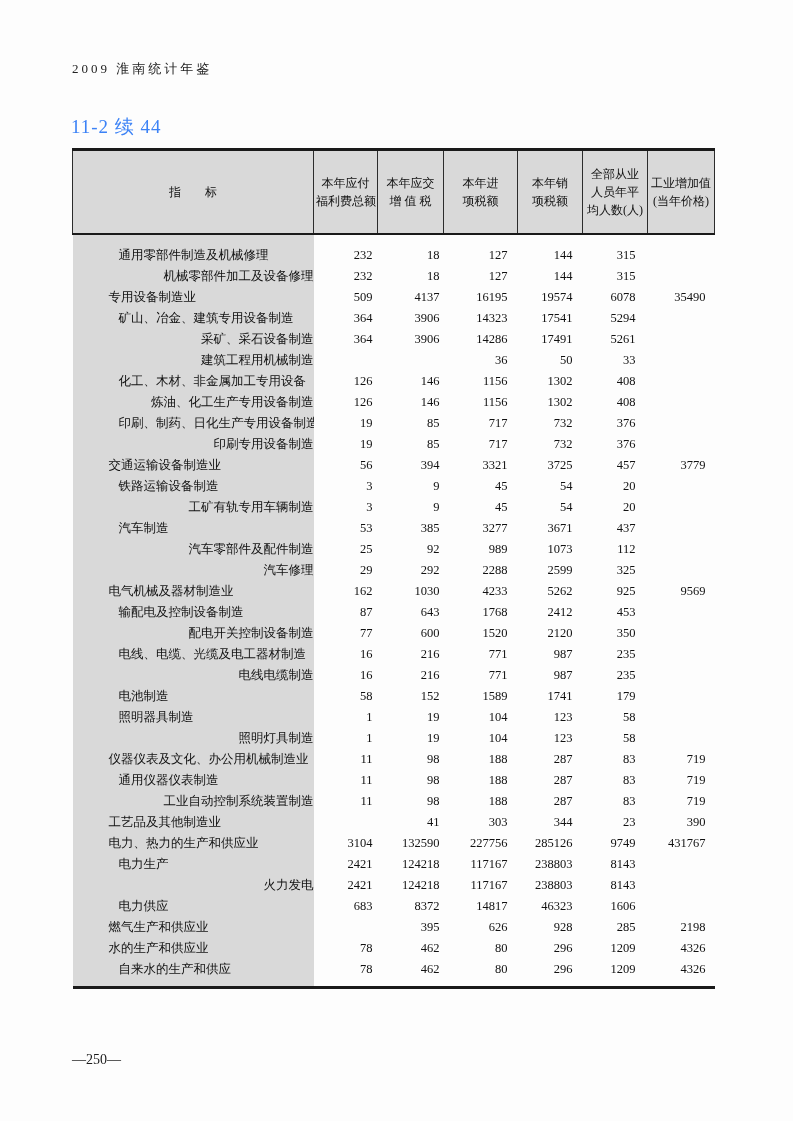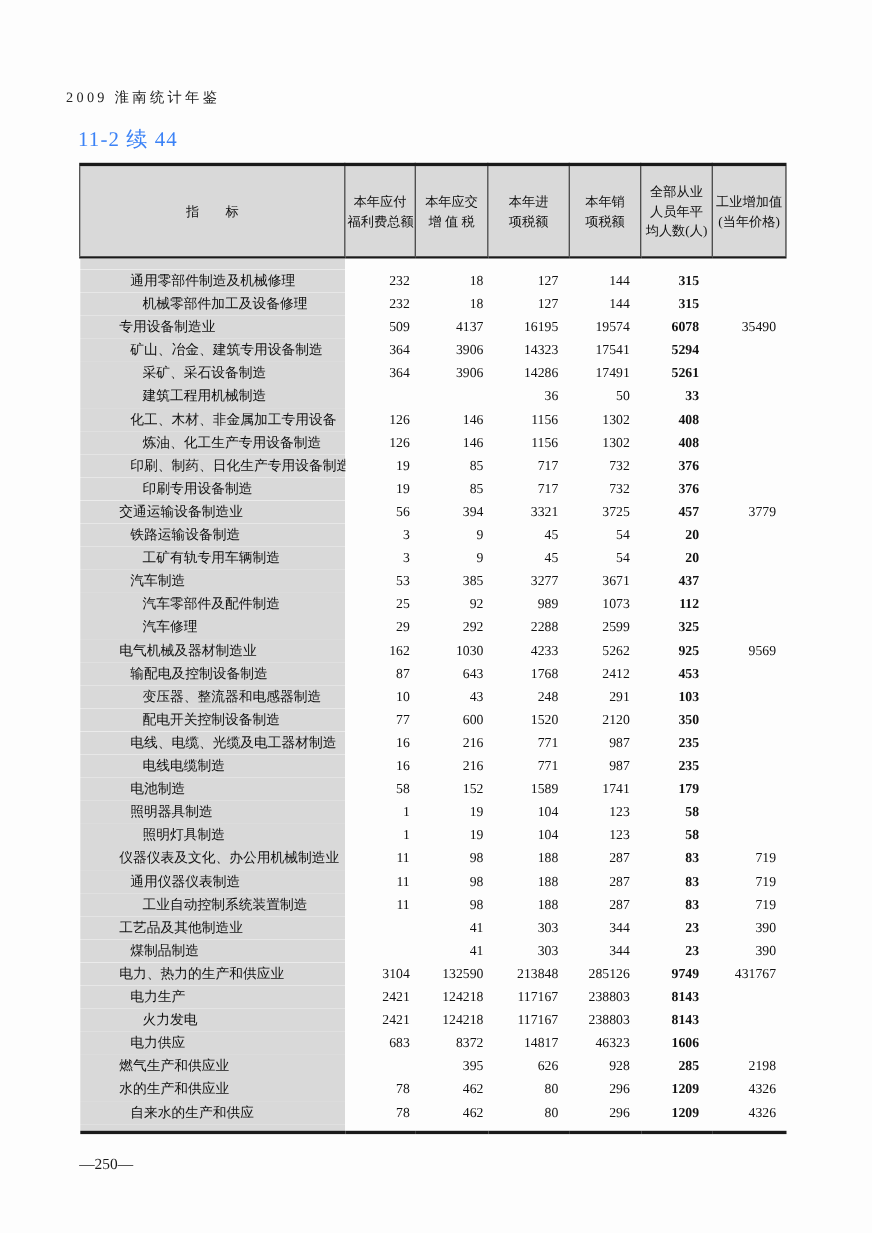--- a/index.html
+++ b/index.html
@@ -12,26 +12,25 @@
     width: 793px;
     height: 1121px;
     margin: 0 auto;
     background: #fdfdfd;
     font-family: "Liberation Serif", "DejaVu Serif", serif;
     color: #141414;
     overflow: hidden;
   }
   .page-header {
     position: absolute;
-    left: 60px;
+    left: 72px;
     top: 60px;
     font-size: 13px;
     letter-spacing: 3px;
     color: #222;
-    margin-top: 20px;
   }
   .table-title {
     position: absolute;
     left: 71px;
     top: 114px;
     font-size: 19px;
     letter-spacing: 1px;
     color: #3b82f6;
   }
   table.stat-table {
@@ -78,28 +77,28 @@
     overflow: hidden;
   }
   td.cell-indicator {
     background: #d9d9d9;
     text-align: left;
     color: #111;
   }
   td.indent-0 { padding-left: 23px; }
   td.indent-1 { padding-left: 36px; }
   td.indent-2 { padding-left: 46px; }
-  td.indent-3 { padding-left: 57px; }
+  td.indent-3 { padding-left: 57px; text-align: right; }
 
   td.cell-num { text-align: right; font-size: 12.5px; color: #111; }
   tbody td:nth-child(2) { padding-right: 5px; }
   tbody td:nth-child(3) { padding-right: 4px; }
   tbody td:nth-child(4) { padding-right: 10px; }
   tbody td:nth-child(5) { padding-right: 10px; text-align: right; }
-  tbody td:nth-child(6) { padding-right: 12px; font-weight: bold; }
+  tbody td:nth-child(6) { padding-right: 12px; }
   tbody td:nth-child(7) { padding-right: 9px; }
 
   tr.spacer-top td { height: 10px; line-height: 10px; }
   tr.spacer-bottom td { height: 6px; line-height: 6px; }
 
   .page-number {
     position: absolute;
     left: 72px;
     top: 1052px;
     font-size: 14px;
@@ -319,29 +318,20 @@
         <tr>
           <td class="cell-indicator indent-2">输配电及控制设备制造</td>
           <td class="cell-num">87</td>
           <td class="cell-num">643</td>
           <td class="cell-num">1768</td>
           <td class="cell-num">2412</td>
           <td class="cell-num">453</td>
           <td class="cell-num"></td>
         </tr>
         <tr>
-          <td class="cell-indicator indent-3">变压器、整流器和电感器制造</td>
-          <td class="cell-num">10</td>
-          <td class="cell-num">43</td>
-          <td class="cell-num">248</td>
-          <td class="cell-num">291</td>
-          <td class="cell-num">103</td>
-          <td class="cell-num"></td>
-        </tr>
-        <tr>
           <td class="cell-indicator indent-3">配电开关控制设备制造</td>
           <td class="cell-num">77</td>
           <td class="cell-num">600</td>
           <td class="cell-num">1520</td>
           <td class="cell-num">2120</td>
           <td class="cell-num">350</td>
           <td class="cell-num"></td>
         </tr>
         <tr>
           <td class="cell-indicator indent-2">电线、电缆、光缆及电工器材制造</td>
@@ -418,33 +408,24 @@
         <tr>
           <td class="cell-indicator indent-1">工艺品及其他制造业</td>
           <td class="cell-num"></td>
           <td class="cell-num">41</td>
           <td class="cell-num">303</td>
           <td class="cell-num">344</td>
           <td class="cell-num">23</td>
           <td class="cell-num">390</td>
         </tr>
         <tr>
-          <td class="cell-indicator indent-2">煤制品制造</td>
-          <td class="cell-num"></td>
-          <td class="cell-num">41</td>
-          <td class="cell-num">303</td>
-          <td class="cell-num">344</td>
-          <td class="cell-num">23</td>
-          <td class="cell-num">390</td>
-        </tr>
-        <tr>
           <td class="cell-indicator indent-1">电力、热力的生产和供应业</td>
           <td class="cell-num">3104</td>
           <td class="cell-num">132590</td>
-          <td class="cell-num">213848</td>
+          <td class="cell-num">227756</td>
           <td class="cell-num">285126</td>
           <td class="cell-num">9749</td>
           <td class="cell-num">431767</td>
         </tr>
         <tr>
           <td class="cell-indicator indent-2">电力生产</td>
           <td class="cell-num">2421</td>
           <td class="cell-num">124218</td>
           <td class="cell-num">117167</td>
           <td class="cell-num">238803</td>

